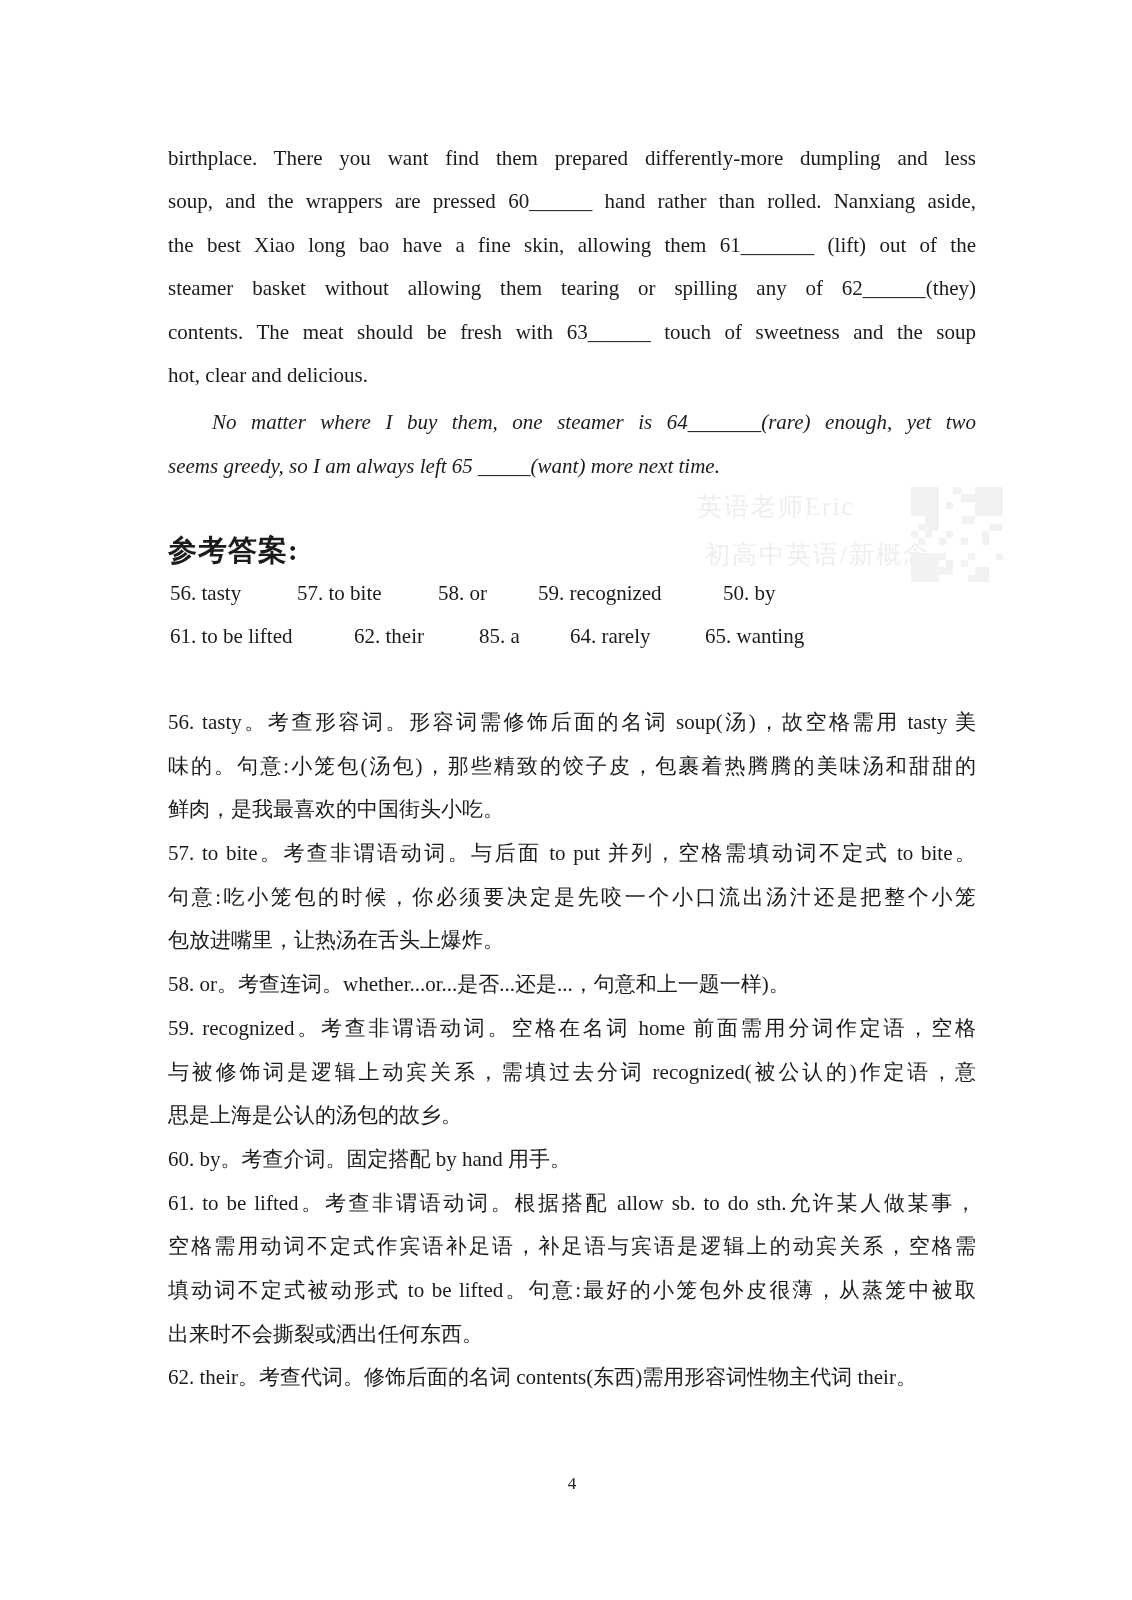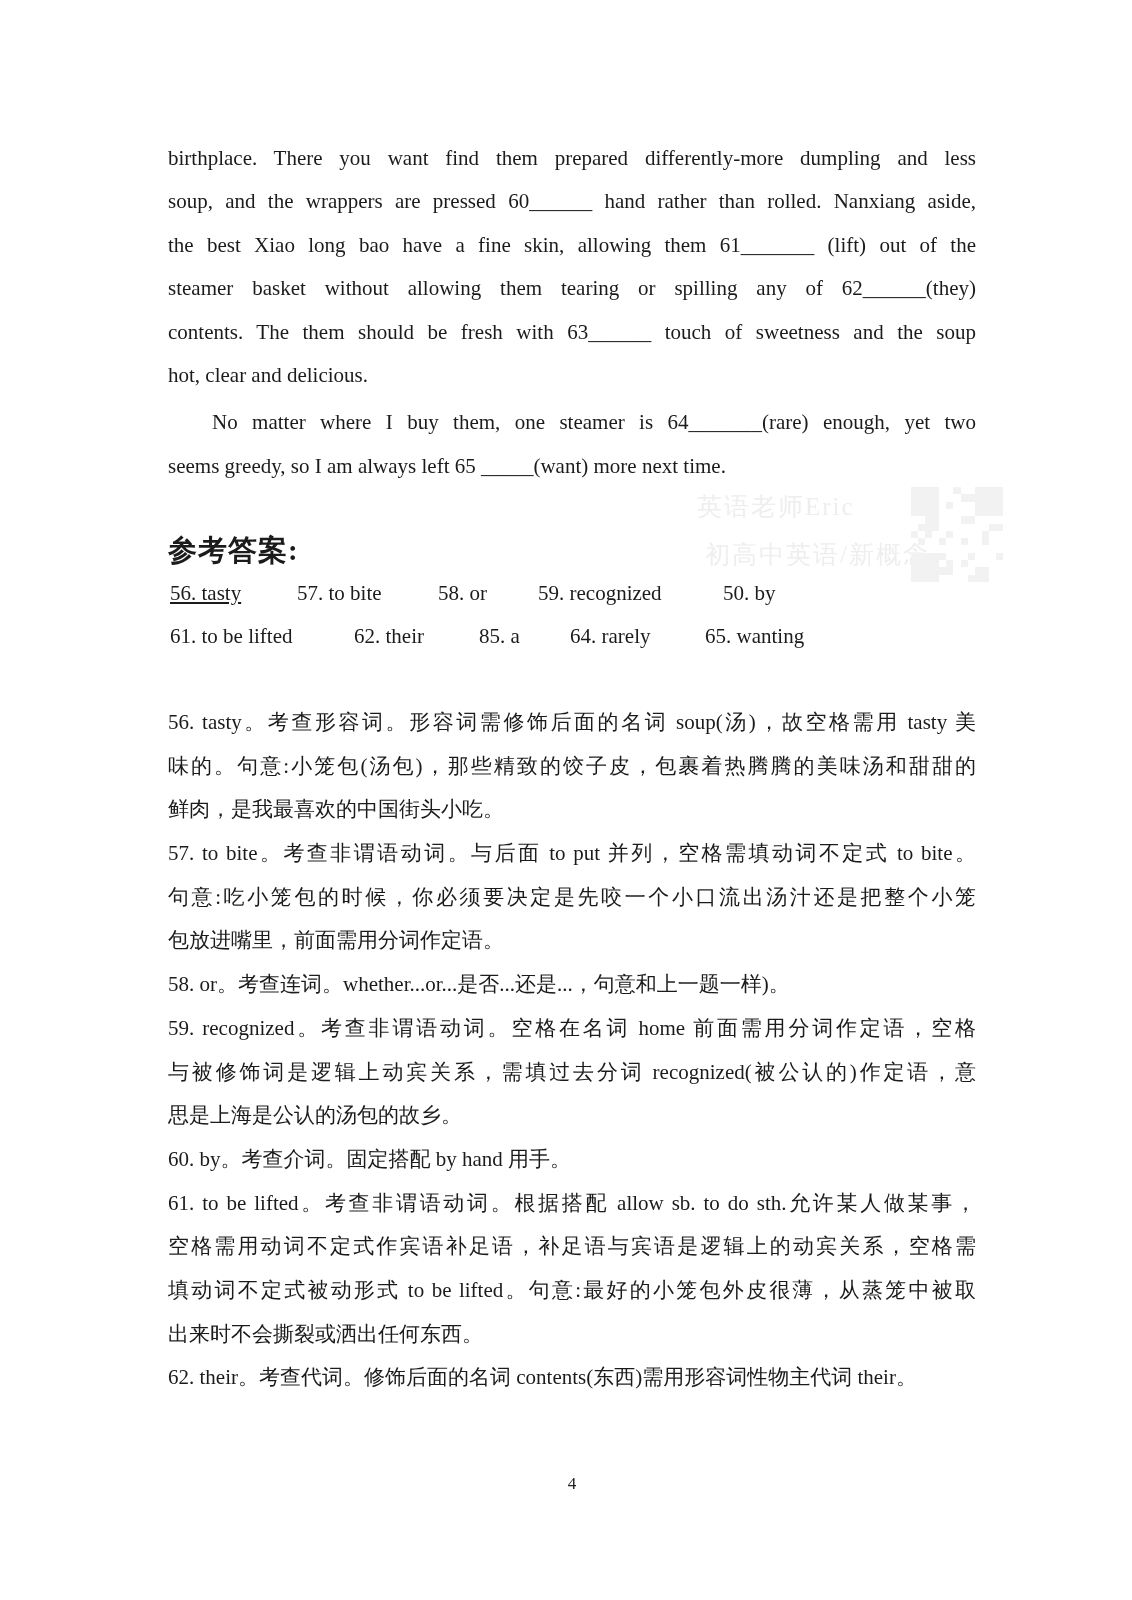--- a/index.html
+++ b/index.html
@@ -5,30 +5,30 @@
   html,body{margin:0;padding:0;background:#ffffff;}
   .page{position:relative;width:1132px;height:1600px;background:#ffffff;overflow:hidden;
         font-family:"Liberation Serif", serif;color:#1b1b1b;}
 
   
   .line{height:43.4px;line-height:43.4px;font-size:21px;white-space:nowrap;}
   .line.j{white-space:normal;text-align:justify;text-align-last:justify;}
   .line.ind{text-indent:44px;}
 
   #passage{position:absolute;left:168px;top:137px;width:808px;}
-  #para2{margin-top:4px;}
+  #para2{margin-top:4px;font-style:italic;}
 
   #ans-header{position:absolute;left:168px;top:531px;width:808px;
               font-size:29px;font-weight:bold;letter-spacing:1px;}
 
   .ans-row{position:absolute;left:168px;width:808px;height:43px;line-height:43px;font-size:21px;}
   #ans-row1{top:572px;}
   #ans-row2{top:615px;}
   .ans{position:absolute;top:0;white-space:nowrap;}
-  #ans-row1 .ans:nth-child(1){left:2px;text-decoration:underline;}
+  #ans-row1 .ans:nth-child(1){left:2px;}
   #ans-row1 .ans:nth-child(2){left:129px;text-align:center;}
   #ans-row1 .ans:nth-child(3){left:270px;}
   #ans-row1 .ans:nth-child(4){left:370px;}
   #ans-row1 .ans:nth-child(5){left:555px;}
   #ans-row2 .ans:nth-child(1){left:2px;}
   #ans-row2 .ans:nth-child(2){left:186px;}
   #ans-row2 .ans:nth-child(3){left:311px;}
   #ans-row2 .ans:nth-child(4){left:402px;text-align:center;}
   #ans-row2 .ans:nth-child(5){left:537px;}
 
@@ -224,21 +224,21 @@
       <div></div>
       <div></div>
     </div>
 
   <div id="passage">
     <div id="para1">
         <div class="line j">birthplace. There you want find them prepared differently-more dumpling and less</div>
         <div class="line j">soup, and the wrappers are pressed 60______ hand rather than rolled. Nanxiang aside,</div>
         <div class="line j">the best Xiao long bao have a fine skin, allowing them 61_______ (lift) out of the</div>
         <div class="line j">steamer basket without allowing them tearing or spilling any of 62______(they)</div>
-        <div class="line j">contents. The them should be fresh with 63______ touch of sweetness and the soup</div>
+        <div class="line j">contents. The meat should be fresh with 63______ touch of sweetness and the soup</div>
         <div class="line">hot, clear and delicious.</div>
       </div>
     <div id="para2">
         <div class="line j ind">No matter where I buy them, one steamer is 64_______(rare) enough, yet two</div>
         <div class="line">seems greedy, so I am always left 65 _____(want) more next time.</div>
       </div>
   </div>
 
   <div id="ans-header">参考答案:</div>
   <div class="ans-row" id="ans-row1">
@@ -255,21 +255,21 @@
       <span class="ans">64. rarely</span>
       <span class="ans">65. wanting</span>
     </div>
 
   <div id="expl">
       <div class="line j">56. tasty。考查形容词。形容词需修饰后面的名词 soup(汤)，故空格需用 tasty 美</div>
       <div class="line j">味的。句意:小笼包(汤包)，那些精致的饺子皮，包裹着热腾腾的美味汤和甜甜的</div>
       <div class="line">鲜肉，是我最喜欢的中国街头小吃。</div>
       <div class="line j">57. to bite。考查非谓语动词。与后面 to put 并列，空格需填动词不定式 to bite。</div>
       <div class="line j">句意:吃小笼包的时候，你必须要决定是先咬一个小口流出汤汁还是把整个小笼</div>
-      <div class="line">包放进嘴里，前面需用分词作定语。</div>
+      <div class="line">包放进嘴里，让热汤在舌头上爆炸。</div>
       <div class="line">58. or。考查连词。whether...or...是否...还是...，句意和上一题一样)。</div>
       <div class="line j">59. recognized。考查非谓语动词。空格在名词 home 前面需用分词作定语，空格</div>
       <div class="line j">与被修饰词是逻辑上动宾关系，需填过去分词 recognized(被公认的)作定语，意</div>
       <div class="line">思是上海是公认的汤包的故乡。</div>
       <div class="line">60. by。考查介词。固定搭配 by hand 用手。</div>
       <div class="line j">61. to be lifted。考查非谓语动词。根据搭配 allow sb. to do sth.允许某人做某事，</div>
       <div class="line j">空格需用动词不定式作宾语补足语，补足语与宾语是逻辑上的动宾关系，空格需</div>
       <div class="line j">填动词不定式被动形式 to be lifted。句意:最好的小笼包外皮很薄，从蒸笼中被取</div>
       <div class="line">出来时不会撕裂或洒出任何东西。</div>
       <div class="line">62. their。考查代词。修饰后面的名词 contents(东西)需用形容词性物主代词 their。</div>

